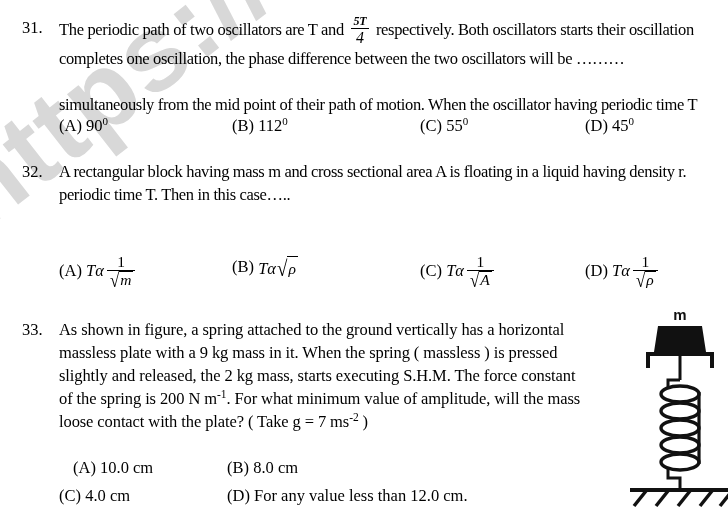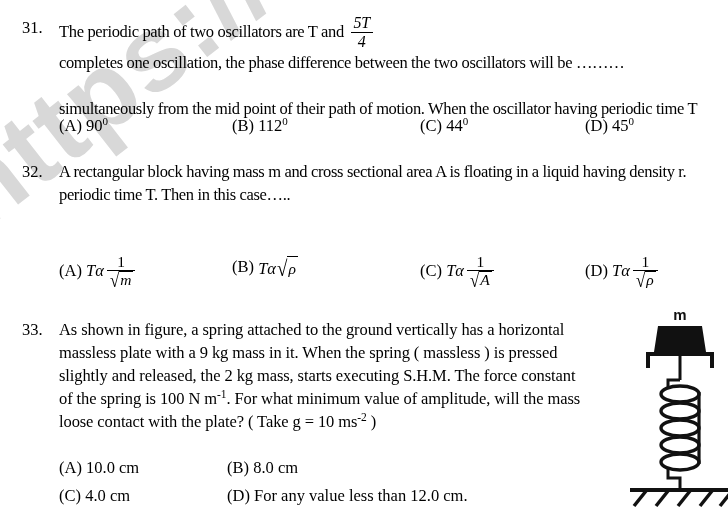--- a/index.html
+++ b/index.html
@@ -76,22 +76,23 @@
     vertical-align: middle;
     text-align: center;
     font-style: italic;
     line-height: 1;
     margin: 0 3px;
     position: relative;
     top: -1px;
   }
   .frac .num {
     display: block;
-    font-size: 16px;
+    font-size: 12px;
     padding: 0 3px;
+    font-weight: bold;
   }
   .frac .bar {
     display: block;
     border-top: 1.4px solid #000;
     margin: 1px 0;
   }
   .frac .den {
     display: block;
     font-size: 16px;
     padding: 0 3px;
@@ -195,30 +196,30 @@
 </head>
 <body>
 
 <div id="watermark">https://www.stu</div>
 
 <div id="page">
 
   <div class="question" style="top:16px;">
     <div class="qnum">31.</div>
     <div class="qbody">
-      <div class="line tight"><span>The periodic path of two oscillators are T and </span><span class="frac"><span class="num">5T</span><span class="bar"></span><span class="den">4</span></span></div>
+      <div class="line tight"><span>The periodic path of two oscillators are T and </span><span class="frac"><span class="num">5T</span><span class="bar"></span><span class="den">4</span></span><span> respectively. Both oscillators starts their oscillation</span></div>
       <div class="line tight">completes one oscillation, the phase difference between the two oscillators will be ………</div>
       <div class="line tight" style="margin-top:23px;">simultaneously from the mid point of their path of motion. When the oscillator having periodic time T</div>
     </div>
   </div>
 
   <div class="options" style="top:114px;">
     <div class="opt" style="left:47px;"><span>(A)</span> <span>90</span><span class="sup">0</span></div>
     <div class="opt" style="left:220px;"><span>(B)</span> <span>112</span><span class="sup">0</span></div>
-    <div class="opt" style="left:408px;"><span>(C)</span> <span>44</span><span class="sup">0</span></div>
+    <div class="opt" style="left:408px;"><span>(C)</span> <span>55</span><span class="sup">0</span></div>
     <div class="opt" style="left:573px;"><span>(D)</span> <span>45</span><span class="sup">0</span></div>
   </div>
 
   <div class="question" style="top:160px;">
     <div class="qnum">32.</div>
     <div class="qbody">
       <div class="line tight">A rectangular block having mass m and cross sectional area A is floating in a liquid having density r.</div>
       <div class="line tight">periodic time T. Then in this case…..</div>
     </div>
   </div>
@@ -241,27 +242,27 @@
       <span class="mexp"><span class="mvar">T</span><span class="malpha">α</span><span class="mfrac"><span class="mnum">1</span><span class="mbar"></span><span class="mden"><span class="rad"><span class="radsign">√</span><span class="radbody">ρ</span></span></span></span></span>
     </div>
   </div>
 
   <div class="question" style="top:318px;">
     <div class="qnum">33.</div>
     <div class="qbody" style="width:560px;">
       <div class="line">As shown in figure, a spring attached to the ground  vertically has a horizontal</div>
       <div class="line">massless plate with a 9 kg  mass in it. When the spring ( massless ) is pressed</div>
       <div class="line">slightly and released, the 2 kg mass, starts executing  S.H.M. The force constant</div>
-      <div class="line"><span>of the spring is 100 N m</span><span class="sub-sup">-1</span><span>.  For what minimum value of amplitude, will the mass</span></div>
-      <div class="line"><span>loose contact with the plate? ( Take g = 10 ms</span><span class="sub-sup">-2</span><span> )</span></div>
+      <div class="line"><span>of the spring is 200 N m</span><span class="sub-sup">-1</span><span>.  For what minimum value of amplitude, will the mass</span></div>
+      <div class="line"><span>loose contact with the plate? ( Take g = 7 ms</span><span class="sub-sup">-2</span><span> )</span></div>
     </div>
   </div>
 
   <div class="options" style="top:456px;">
-    <div class="opt" style="left:47px;text-align:right;"><span>(A)</span> <span>10.0 cm</span></div>
+    <div class="opt" style="left:61px;text-align:right;"><span>(A)</span> <span>10.0 cm</span></div>
     <div class="opt" style="left:215px;"><span>(B)</span> <span>8.0 cm</span></div>
     <div class="opt" style="left:47px; top:28px;"><span>(C)</span> <span>4.0 cm</span></div>
     <div class="opt" style="left:215px; top:28px;"><span>(D)</span> <span>For any value less than 12.0 cm.</span></div>
   </div>
 
   <div id="figure">
     <svg width="120" height="206" viewBox="0 0 120 206" xmlns="http://www.w3.org/2000/svg">
 
       <text x="60" y="14" font-family="Liberation Sans, sans-serif" font-size="15" font-weight="600" text-anchor="middle" fill="#111">m</text>
 

